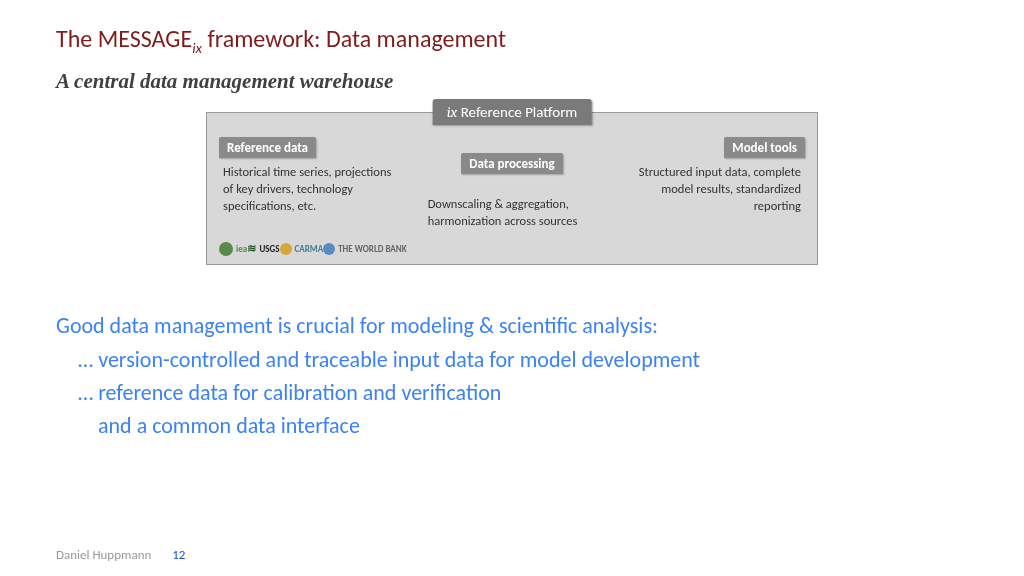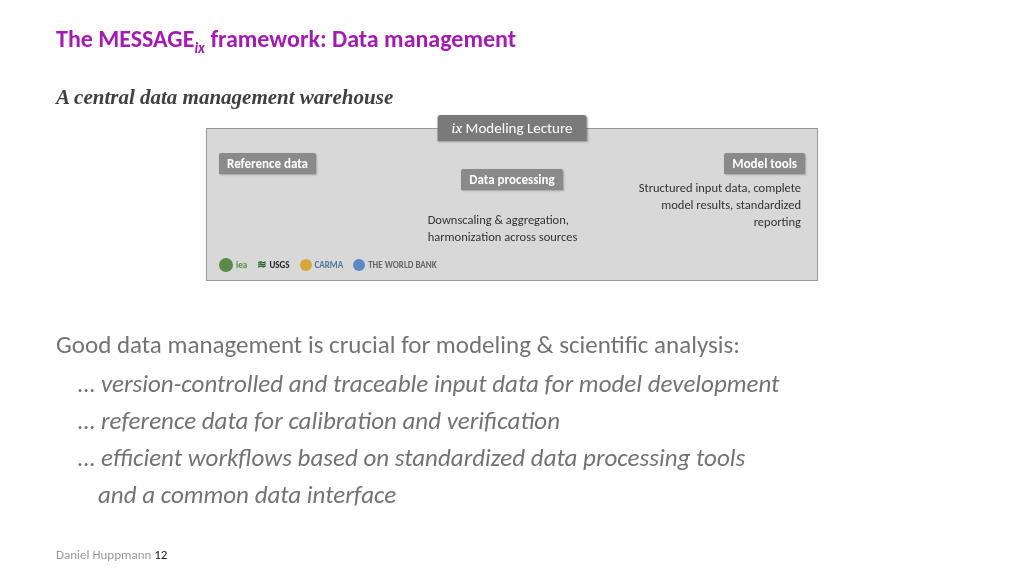--- a/index.html
+++ b/index.html
@@ -7,23 +7,23 @@
     width: 1024px;
     height: 576px;
     font-family: Calibri, "Segoe UI", sans-serif;
     background: #fff;
     position: relative;
     overflow: hidden;
   }
   .slide { padding: 24px 56px 0 56px; }
   .title {
     font-size: 24px;
-    font-weight: 700;
-    color: #a21caf;
-    margin-bottom: 28px;
+    font-weight: 400;
+    color: #7f1d1d;
+    margin-bottom: 12px;
   }
   .title .sub { font-style: italic; font-size: 15px; vertical-align: sub; }
   .subtitle {
     font-size: 21px;
     font-style: italic;
     color: #404040;
     font-family: Liberation Serif, serif;
     margin-bottom: 18px;
   }
   .diagram-wrap { display: flex; justify-content: center; margin-bottom: 46px; }
@@ -65,68 +65,68 @@
     padding: 6px 4px 4px 4px;
     line-height: 1.35;
   }
   .col.right .col-head { float: right; }
   .col.right .col-body { clear: both; text-align: right; }
   .col.mid .col-head { display: block; text-align: center; margin: 16px auto; width: fit-content; }
   .col.mid .col-body { }
   .logos {
     margin-top: 8px;
     display: flex;
-    gap: 10px;
     align-items: center;
     font-size: 9px;
     color: #555;
   }
   .logo {
     display: flex;
     align-items: center;
     gap: 3px;
     font-weight: 600;
   }
   .logo-dot {
     width: 14px; height: 14px; border-radius: 50%;
     display: inline-block;
   }
-  .body-text { font-size: 25px; color: #737373; line-height: 1.4; }
+  .body-text { font-size: 22px; color: #3b82f6; line-height: 1.4; }
   .lead { margin-bottom: 4px; }
-  .bullets { padding-left: 22px; font-style: italic; }
+  .bullets { padding-left: 22px; }
   .bullets div { margin-bottom: 2px; }
   .footer {
     position: absolute;
     bottom: 14px;
     left: 56px;
     right: 22px;
     display: flex;
     justify-content: space-between;
     font-size: 13px;
     color: #999;
   }
-  .footer .pg { color: #0f172a; }
+  .footer .pg { color: #1d4ed8; margin-left: 18px; }
 </style>
 </head>
 <body>
 
 <div class="slide">
   <h1 class="title">
     <span>The MESSAGE</span><span class="sub">ix</span><span> framework: Data management</span>
   </h1>
   <h2 class="subtitle">A central data management warehouse</h2>
 
   <div class="diagram-wrap">
     <div class="diagram">
       <div class="platform-tab">
-        <span class="ix">ix</span><span> Modeling Lecture</span>
+        <span class="ix">ix</span><span> Reference Platform</span>
       </div>
       <div class="cols">
         <div class="col">
           <div class="col-head">Reference data</div>
+          <div class="col-body">Historical time series, projections of key drivers, technology specifications, etc.</div>
         </div>
         <div class="col mid">
           <div class="col-head">Data processing</div>
           <div class="col-body">Downscaling &amp; aggregation, harmonization across sources</div>
         </div>
         <div class="col right">
           <div class="col-head">Model tools</div>
           <div class="col-body">Structured input data, complete model results, standardized reporting</div>
         </div>
       </div>
@@ -149,21 +149,20 @@
           </span>
       </div>
     </div>
   </div>
 
   <div class="body-text">
     <div class="lead">Good data management is crucial for modeling &amp; scientific analysis:</div>
     <div class="bullets">
       <div>… version-controlled and traceable input data for model development</div>
       <div>… reference data for calibration and verification</div>
-      <div>… efficient workflows based on standardized data processing tools</div>
       <div style="padding-left:20px">and a common data interface</div>
     </div>
   </div>
 </div>
 
 <div class="footer">
   <span>
     <span>Daniel Huppmann</span>
     <span class="pg">12</span>
   </span>

